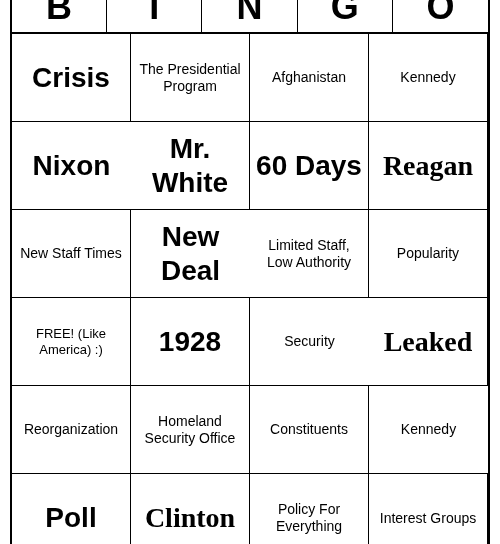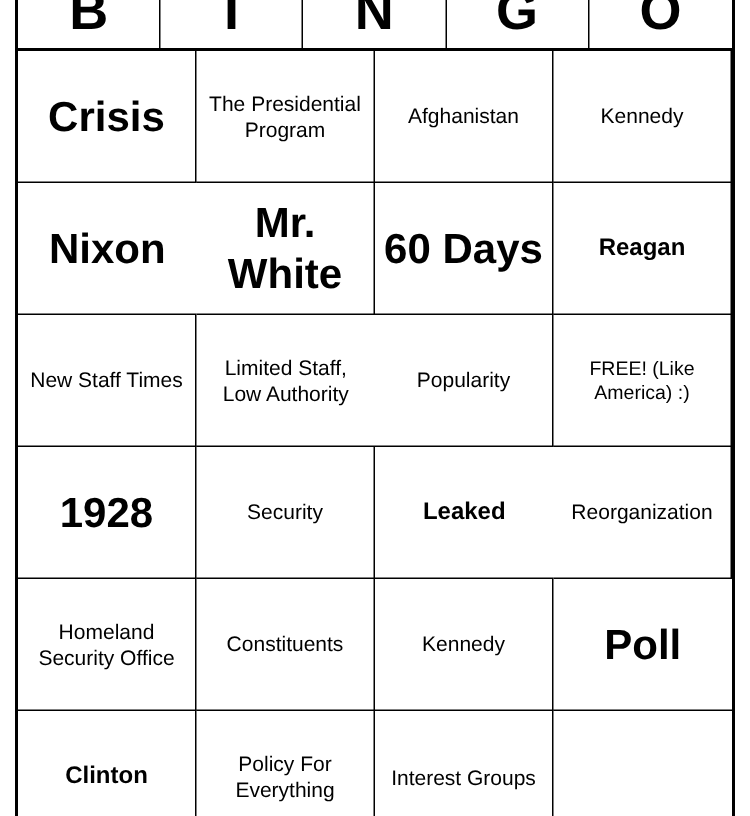--- a/index.html
+++ b/index.html
@@ -63,22 +63,23 @@
 
     .bingo-cell:nth-child(5n) {
       border-right: none;
     }
 
     .bingo-cell:nth-child(n+21) {
       border-bottom: none;
     }
 
     .bingo-cell.large-text {
-      font-size: 16px;
+      font-size: 28px;
       font-weight: bold;
+      font-family: Liberation Serif, serif;
     }
 
     .bingo-cell.xlarge-text {
       font-size: 28px;
       font-weight: bold;
     }
 
     .bingo-cell.free {
       font-size: 13px;
       justify-content: center;
@@ -120,20 +121,23 @@
       </div>
       <div class="bingo-cell xlarge-text">
         <span class="cell-text">60 Days</span>
       </div>
       <div class="bingo-cell large-text">
         <span class="cell-text">Reagan</span>
       </div>
       <div class="bingo-cell">
         <span class="cell-text">New Staff Times</span>
       </div>
+      <div class="bingo-cell xlarge-text">
+        <span class="cell-text">New Deal</span>
+      </div>
       <div class="bingo-cell">
         <span class="cell-text">Limited Staff, Low Authority</span>
       </div>
       <div class="bingo-cell">
         <span class="cell-text">Popularity</span>
       </div>
       <div class="bingo-cell free">
         <span class="cell-text">FREE! (Like America) :)</span>
       </div>
       <div class="bingo-cell xlarge-text">

